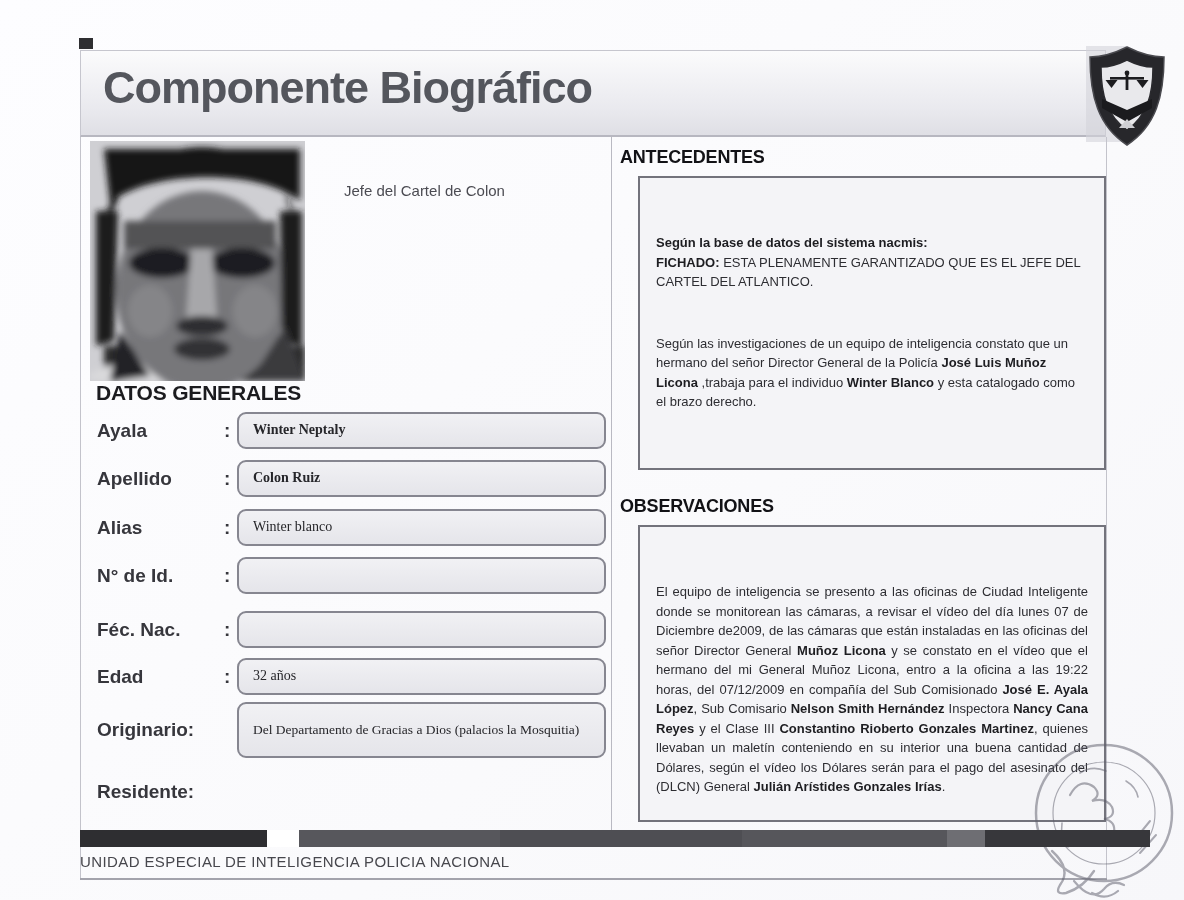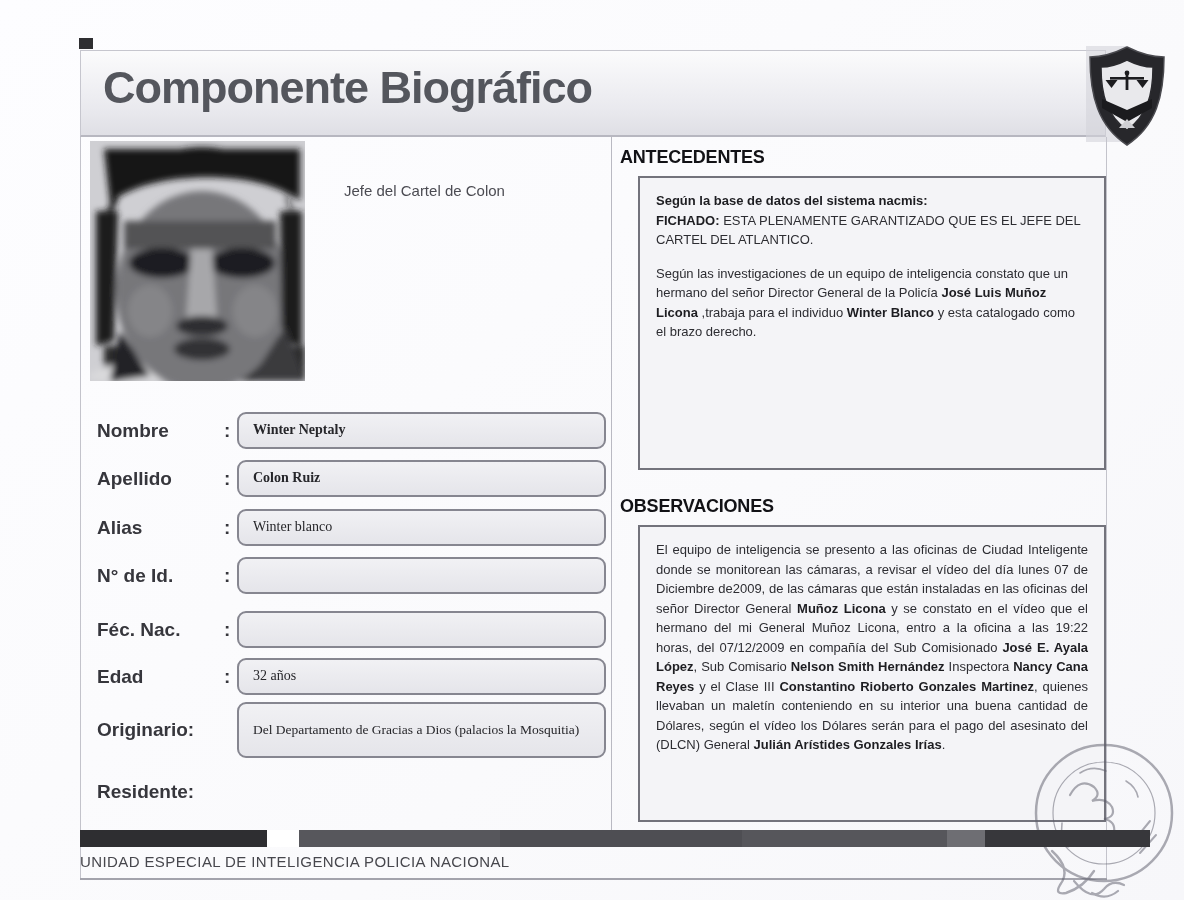--- a/index.html
+++ b/index.html
@@ -41,21 +41,21 @@
             border:2px solid #868690; border-radius:9px;
             display:flex; align-items:center; overflow:hidden;font-family:Liberation Serif, serif; }
   .fval   { padding:0 14px; font-size:14px; color:#26262a; line-height:1.3; }
 
   
   .sec-head { position:absolute; left:620px; font-size:18px; font-weight:800; color:#121216;
               letter-spacing:-0.2px; }
   .tbox   { position:absolute; left:638px; width:468px; background:#f4f4f7;
             border:2px solid #73737c; padding:13px 16px; overflow:hidden;
             font-size:13px; color:#2d2d32; line-height:1.5; z-index:1; }
-  .para   { white-space:pre-line; margin-bottom:14px; }
+  .para   { white-space:pre-line; margin-bottom:14px;margin-top:42px; }
   .para b { color:#1d1d21; }
   .just .para { text-align:justify; margin-bottom:0; }
 
   
   .bar   { position:absolute; left:80px; top:830px; height:17px; display:flex; z-index:5; }
   .bar-seg { height:100%; }
   .ftext { position:absolute; left:80px; top:853px; width:1026px; 
            font-size:15px; color:#47474d; letter-spacing:0.4px; z-index:6; }
   .stamp { position:absolute; left:1022px; top:733px; width:160px; height:165px; z-index:4; }
 </style>
@@ -110,23 +110,24 @@
       <polygon points="101,108 122,108 127,180 96,180" fill="#a7a7aa"></polygon>
       <ellipse cx="112" cy="185" rx="26" ry="10" fill="#2f2f31"></ellipse>
       <ellipse cx="112" cy="208" rx="28" ry="11" fill="#333335"></ellipse>
       <ellipse cx="60" cy="170" rx="22" ry="26" fill="#8b8b8e" opacity="0.7"></ellipse>
       <ellipse cx="165" cy="170" rx="22" ry="26" fill="#8b8b8e" opacity="0.7"></ellipse>
       <path d="M30 190 L60 235 L20 240 Z" fill="#232325"></path>
       <path d="M195 185 L215 240 L160 240 Z" fill="#3a3a3c"></path>
     </g>
   </svg>
   <div class="caption">Jefe del Cartel de Colon</div>
+  <div class="dg-head">DATOS GENERALES</div>
 
   <div class="row" style="top:412px;height:37px">
-    <span class="flabel">Nombre</span>
+    <span class="flabel">Ayala</span>
     <span class="fcolon">:</span>
     <div class="fbox">
       <span class="fval" style="font-weight: 700;">Winter Neptaly</span>
     </div>
   </div>
   <div class="row" style="top:460px;height:37px">
     <span class="flabel">Apellido</span>
     <span class="fcolon">:</span>
     <div class="fbox">
       <span class="fval" style="font-weight: 700;">Colon Ruiz</span>

